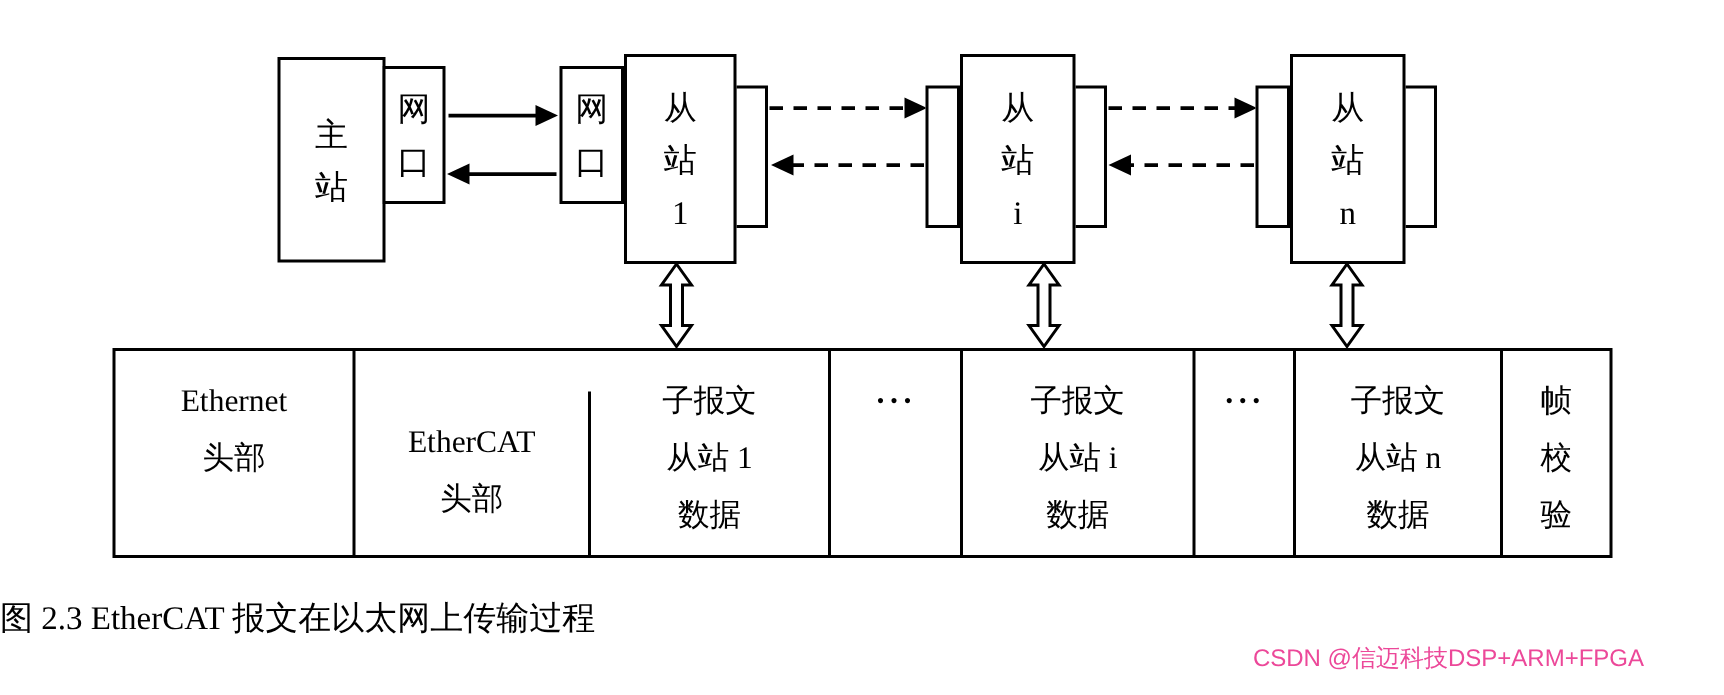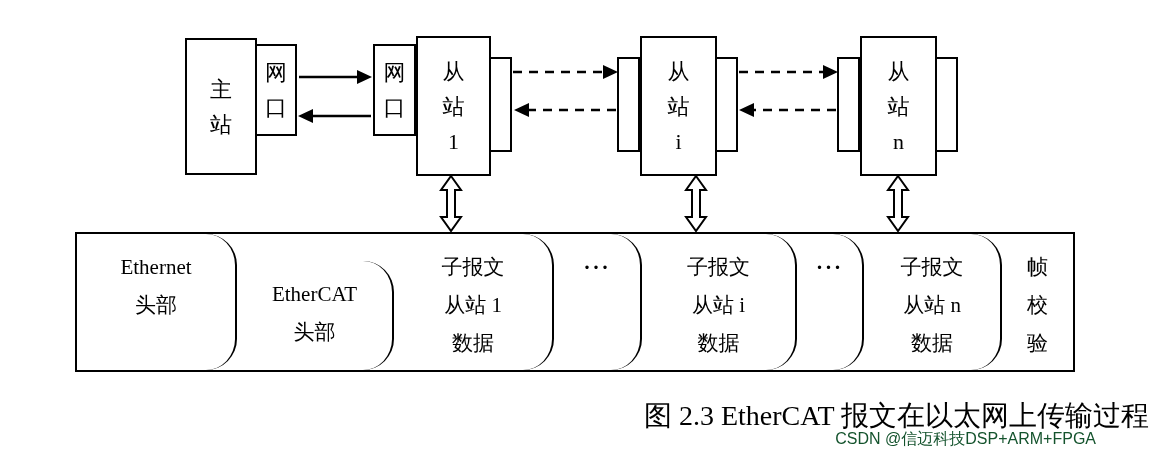--- a/index.html
+++ b/index.html
@@ -49,37 +49,36 @@
     background: #fff;
   }
   .cell {
     border-right: 2px solid #000;
     text-align: center;
     padding-top: 14px;
     font-size: 21px;
     line-height: 38px;
     white-space: pre-line;
     flex-shrink: 0;
-    border-radius: 31px;
   }
   .cell.last { border-right: none; flex: 1; }
   .cell.ellipsis { font-weight: bold; letter-spacing: 2px; }
   .caption {
     position: absolute;
     left: 0; top: 397px;
     width: 100%;
-    text-align: right;
-    font-size: 28px;
+    text-align: left;
+    font-size: 22px;
     color: #000;
   }
   .watermark {
     position: absolute;
     right: 53px; top: 429px;
     font-size: 16px;
-    color: #14532d;
+    color: #ec4899;
     font-family: "Liberation Sans", "DejaVu Sans", sans-serif;
   }
 </style>
 </head>
 <body>
 
 <div class="canvas">
 
   <svg class="arrows" width="1149" height="463" viewBox="0 0 1149 463">
 

